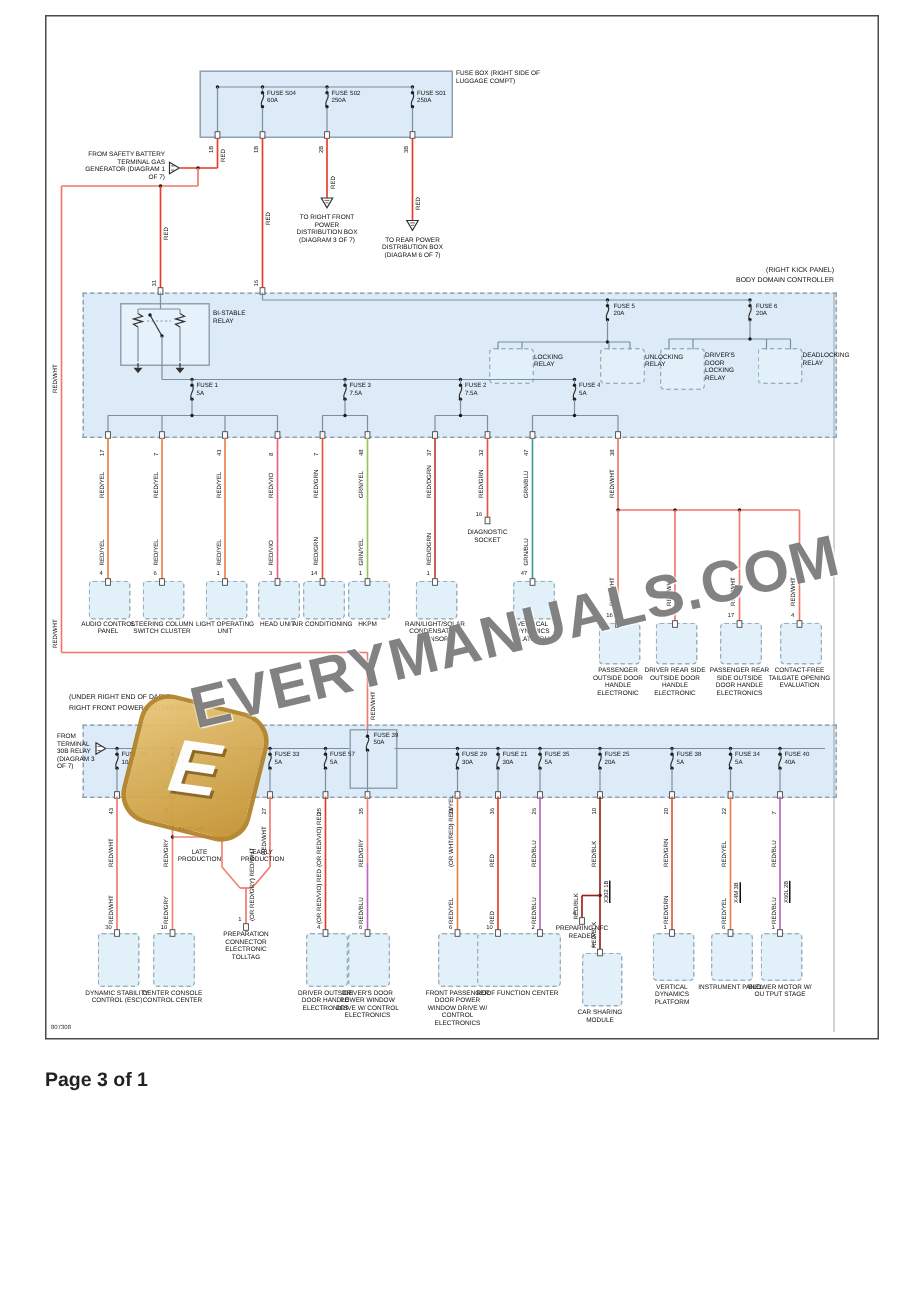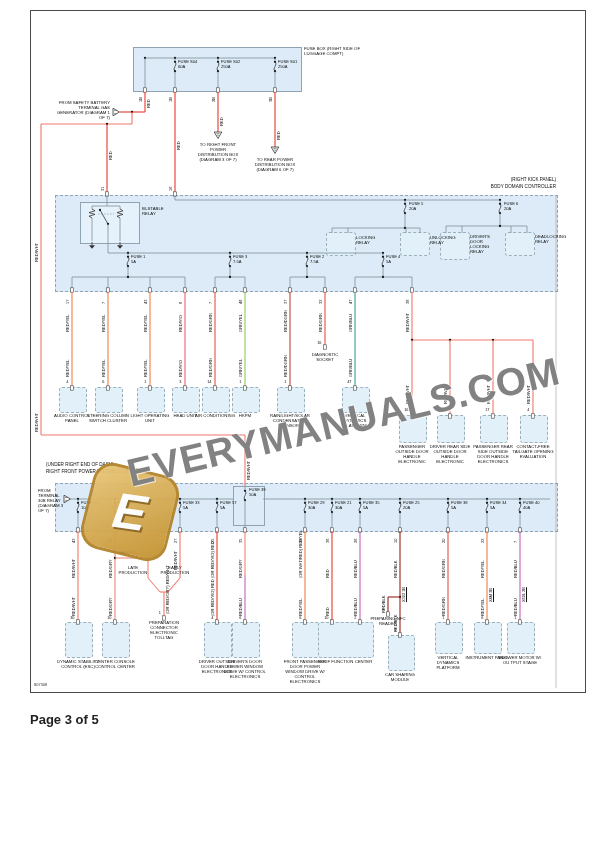--- a/index.html
+++ b/index.html
@@ -56,21 +56,21 @@
   <div class="t ctr" style="left:118px;top:565px;width:30px;">LATE PRODUCTION</div>
   <div class="t ctr" style="left:158px;top:565px;width:34px;">EARLY PRODUCTION</div>
   <div class="t" style="left:119px;top:551px;width:22px;font-size:3.9px;">RED/GRY</div>
 
   <div id="wm">EVERYMANUALS.COM</div>
   <div id="logo">
       <span>E</span>
     </div>
 
   <div id="doccode">807308</div>
-  <div id="footer">Page 3 of 5</div>
+  <div id="footer">Page 3 of 1</div>
 
   <svg id="wires" width="612" height="866">
       <line x1="145" y1="58" x2="275" y2="58" stroke="#7d8f9b" stroke-width="0.8"></line>
       <circle cx="145" cy="58" r="1.15" fill="#1a1a1a"></circle>
       <circle cx="175" cy="58" r="1.15" fill="#1a1a1a"></circle>
       <circle cx="218" cy="58" r="1.15" fill="#1a1a1a"></circle>
       <circle cx="275" cy="58" r="1.15" fill="#1a1a1a"></circle>
       <line x1="145" y1="58" x2="145" y2="89" stroke="#7d8f9b" stroke-width="0.8"></line>
       <line x1="175" y1="58" x2="175" y2="61" stroke="#7d8f9b" stroke-width="0.8"></line>
       <circle cx="175" cy="61.8" r="1.15" fill="#1a1a1a"></circle>

